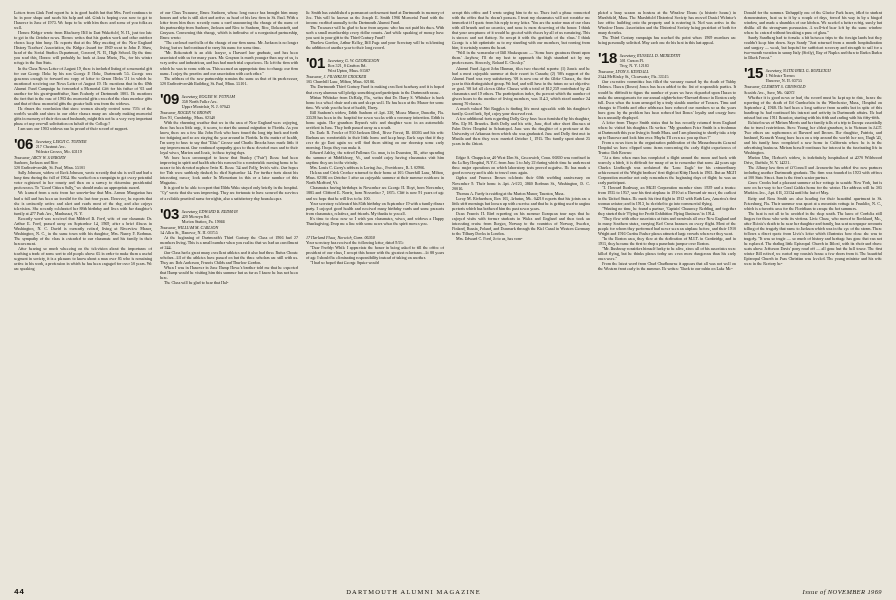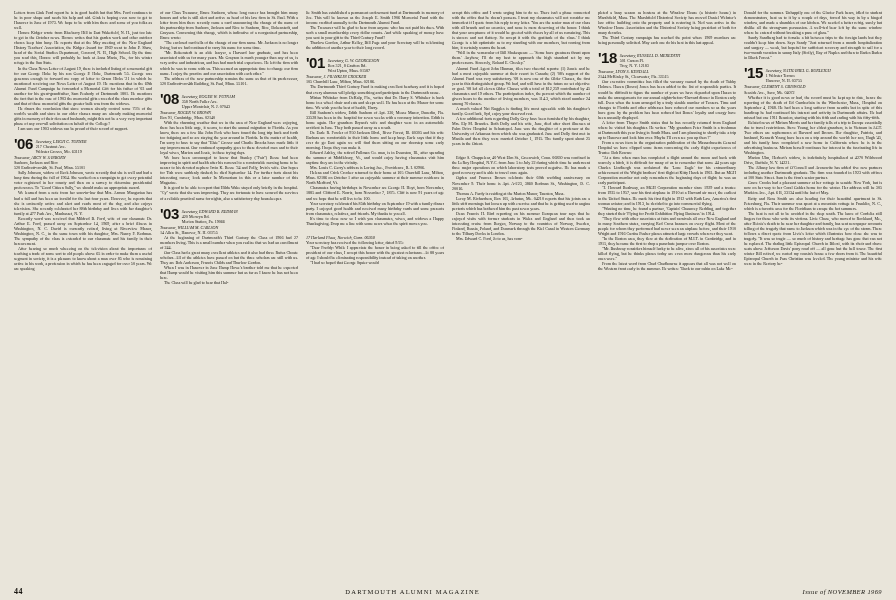--- a/index.html
+++ b/index.html
@@ -63,21 +63,21 @@
     font-family:"Liberation Sans", sans-serif;
     font-size:6px;
     letter-spacing:0.4px;
   }
   .footer .mid{
     font-size:6.5px;
     letter-spacing:1.2px;
     font-family:"Liberation Serif", serif;
   }
   .footer .right{font-style:italic;font-family:"Liberation Serif", serif;font-size:6.5px;}
-  .pnum{font-family:Liberation Serif, serif;font-size:8px;font-weight:bold;}
+  .pnum{font-family:Liberation Mono, monospace;font-size:8px;font-weight:bold;}
 </style>
 </head>
 <body>
 
 <div class="page">
   <div class="cols">
 
     <div class="col">
       <p class="noind">Letters from Gink Ford report he is in good health but that Mrs. Ford continues to be in poor shape and needs his help and aid. Gink is hoping even now to get to Hanover in June of 1973. We hope to be with him there and some of you folks as well.</p>
       <p>Horace Kidger wrote from Blueberry Hill in East Wakefield, N. H., just too late to get in the October news. Horace writes that his garden work and other outdoor chores keep him busy. He reports that at the May meeting of the New England History Teachers' Association, the Kidger Award for 1969 went to John P. Shaw, head of the Social Studies Department, Concord, N. H., High School. By the time you read this, Horace will probably be back at Anna Maria, Fla., for his winter refuge in the Sun State.</p>
@@ -100,21 +100,21 @@
       <p>Recently word was received that Mildred B. Ford, wife of our classmate Dr. Arthur E. Ford, passed away on September 14, 1969, after a brief illness in Washington, N. C. David is currently retired, living at Riverview Manor, Washington, N. C., in the same town with his daughter, Mrs. Nancy F. Rodman. The sympathy of the class is extended to our classmate and his family in their bereavement.</p>
       <p>After hearing so much wheezing on the television about the importance of teaching a trade of some sort to old people above 65 in order to make them a useful segment in society, it is a pleasure to know about a man over 85 who is remaining active in his work, a profession in which he has been engaged for over 50 years. We are speaking</p>
     </div>
 
     <div class="col">
       <p class="noind">of our Class Treasurer, Bruce Sanborn, whose long career has brought him many honors and who is still alert and active as head of his law firm in St. Paul. With a letter from him there recently came a card announcing the change of the name of his partnership from Sanborn, Jackson and Rice to Sanborn, Rice, Bokenstedt, and Grayson. Concerning this change, which is indicative of a reorganized partnership, Bruce wrote:</p>
       <p>"The enclosed card tells of the change of our firm name. Mr. Jackson is no longer living, but we had continued to carry his name for some time.</p>
       <p>"Mr. Bokenstedt is an able lawyer, a Harvard law graduate, and has been associated with us for many years. Mr. Grayson is much younger than any of us, is very active and industrious, and has had much trial experience. He left the firm with which he was to come with us. This seemed an appropriate time to change our firm name. I enjoy the practice and our association with each other."</p>
       <p>The address of the new partnership remains the same as that of its predecessor, 520 Endicott-on-4th Building, St. Paul, Minn. 55101.</p>
       <div class="cls">
-        <div class="clsnum">'08</div>
+        <div class="clsnum">'09</div>
         <div class="clshead">
           <div class="secline">Secretary, ROGER W. PUTNAM</div>
           <div class="addr">358 North Fuller Ave.</div>
           <div class="addr">Upper Montclair, N. J. 07043</div>
         </div>
       </div>
       <p class="noind secline">Treasurer, ROGER W. BROWN</p>
       <p class="noind">Box 91, Cambridge, Mass. 02140</p>
       <p>With the charming weather that we in the area of New England were enjoying, there has been little urge, it seems, to start the annual migration to Florida. As you know, there are a few like John Peck who have found the long trip back and forth too fatiguing and so are staying the year around in Florida. In the matter of health, I'm sorry to have to say that "Elsie" Grover and Charlie Brooks have made little if any improvement. Our continued sympathy goes to these devoted men and to their loyal wives, Marion and Jessie, in these trying days.</p>
       <p>We have been encouraged to know that Stanley ("Fair") Besse had been improving in spirit and health after his removal to a comfortable nursing home to be nearer to his devoted nephew Irvin K. Besse '34 and Polly, Irvin's wife. Our hopes for Tish were suddenly dashed; he died September 14. For further facts about his interesting career, look under In Memoriam in this or a later number of this Magazine.</p>

